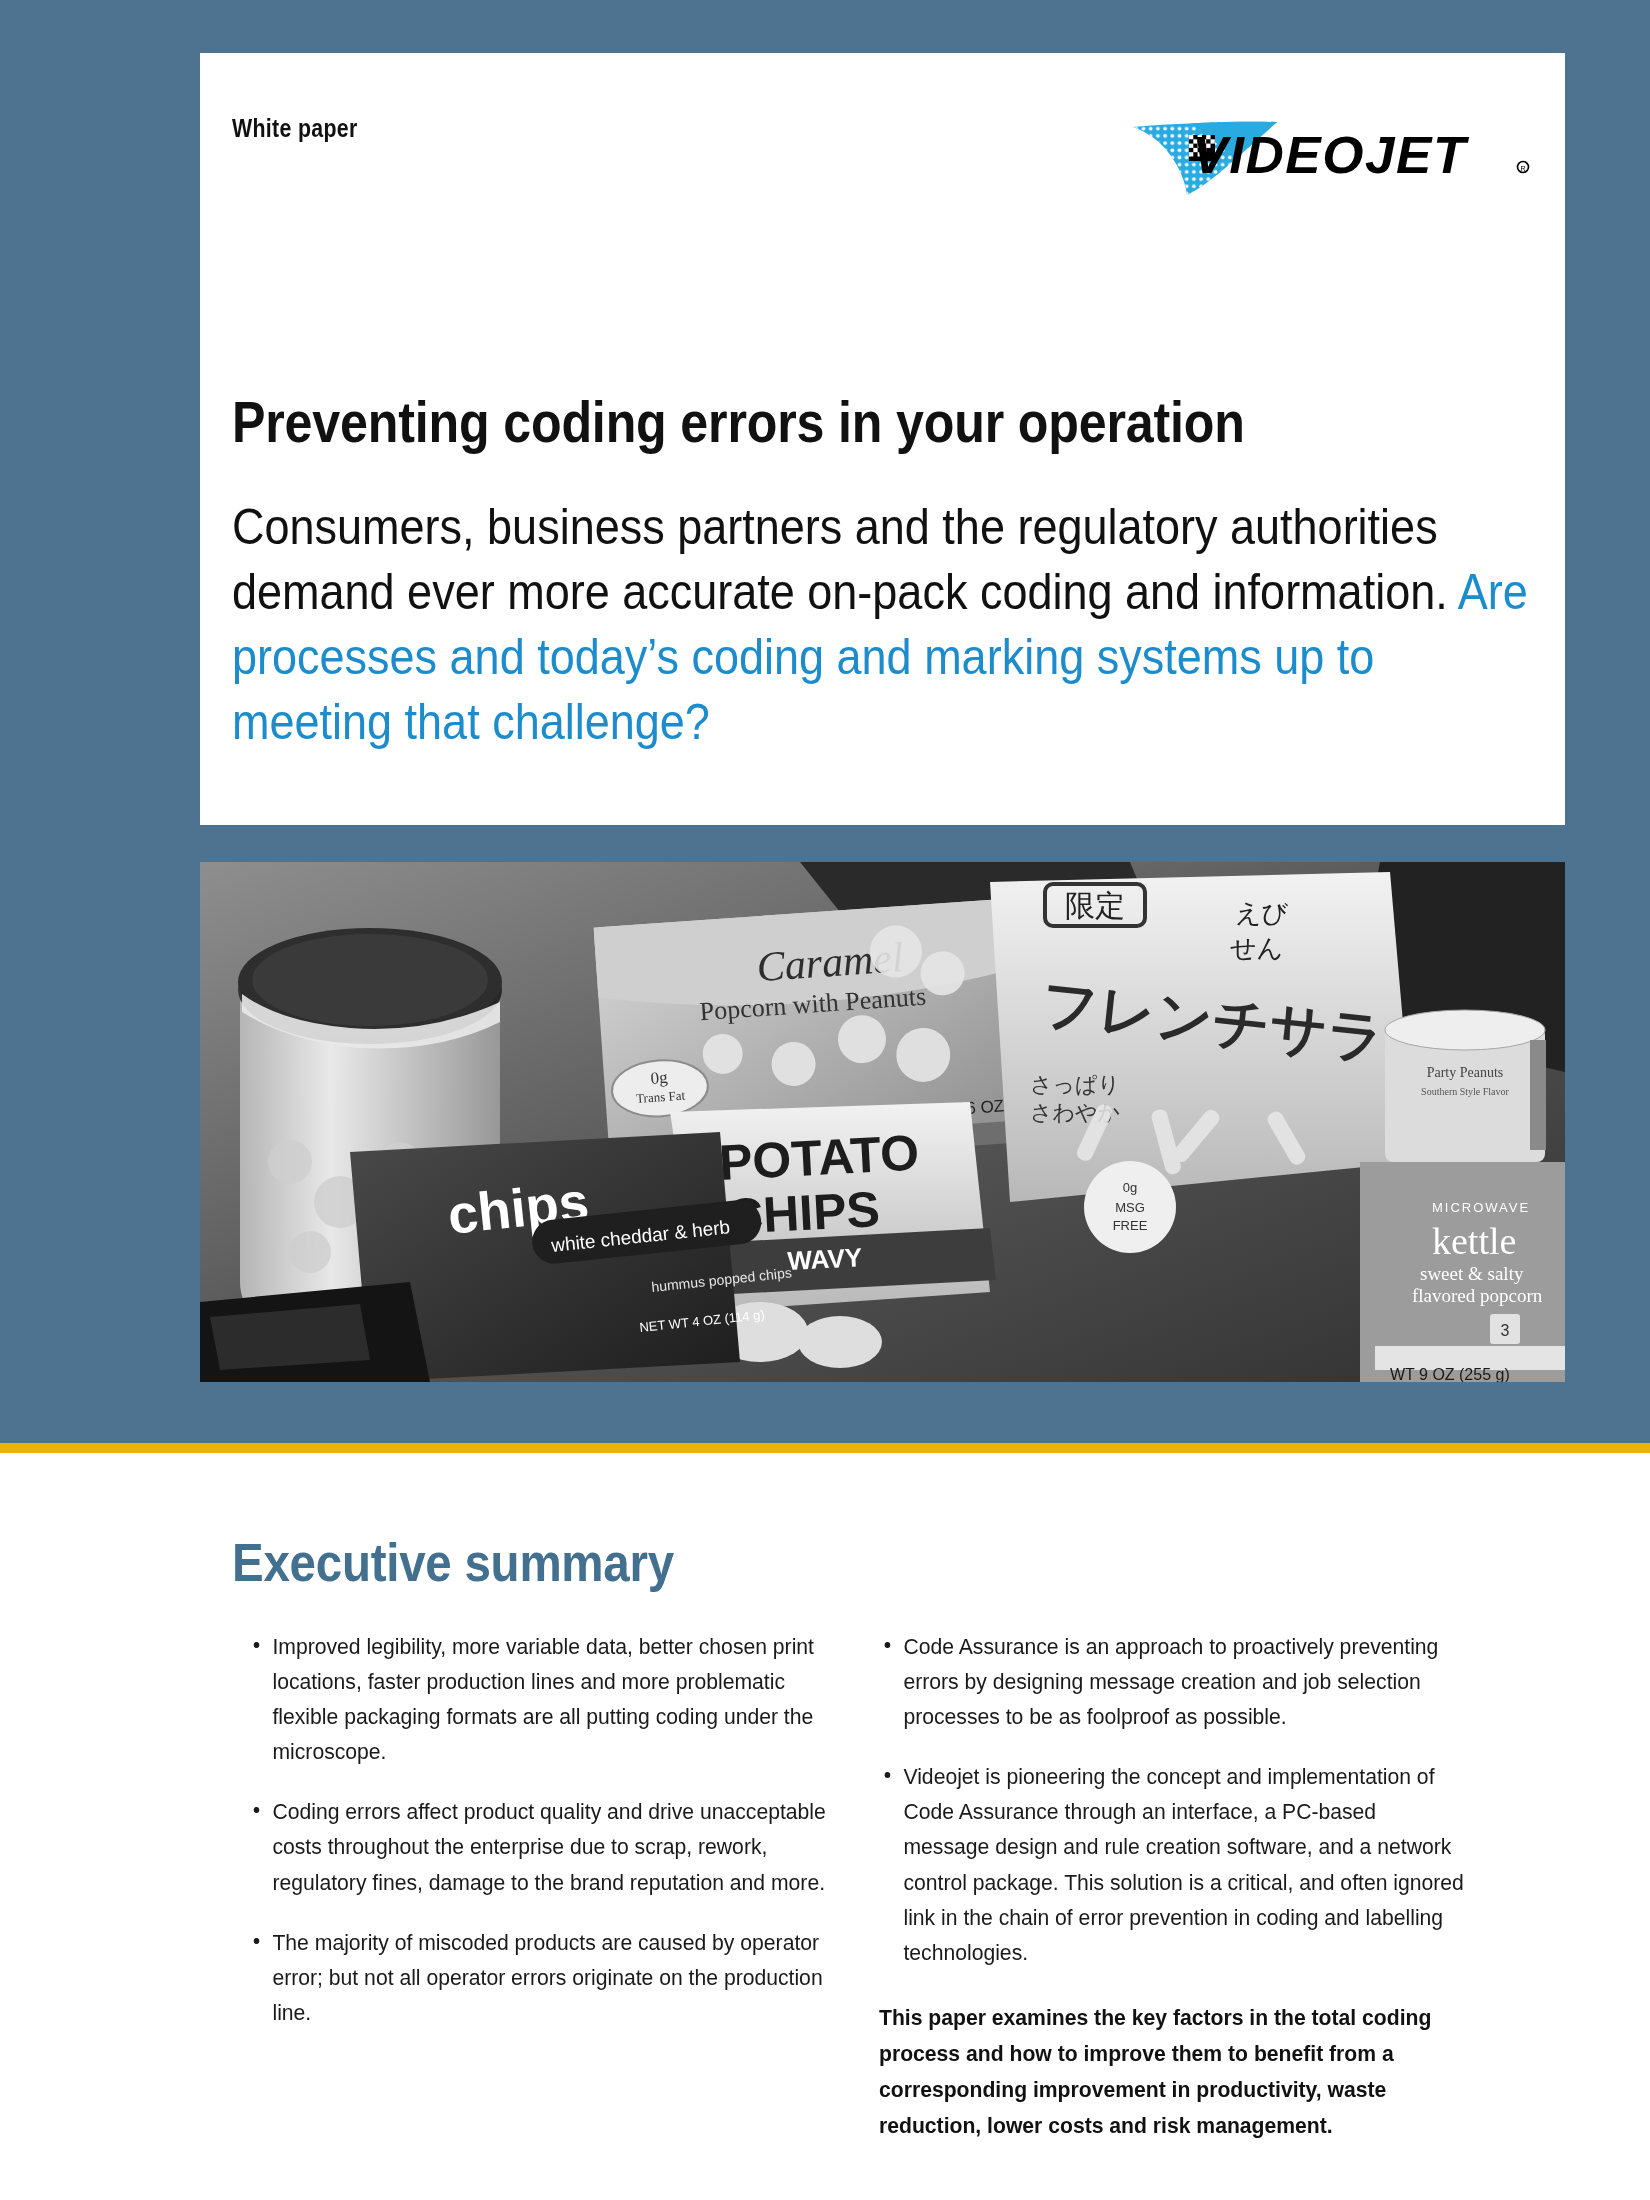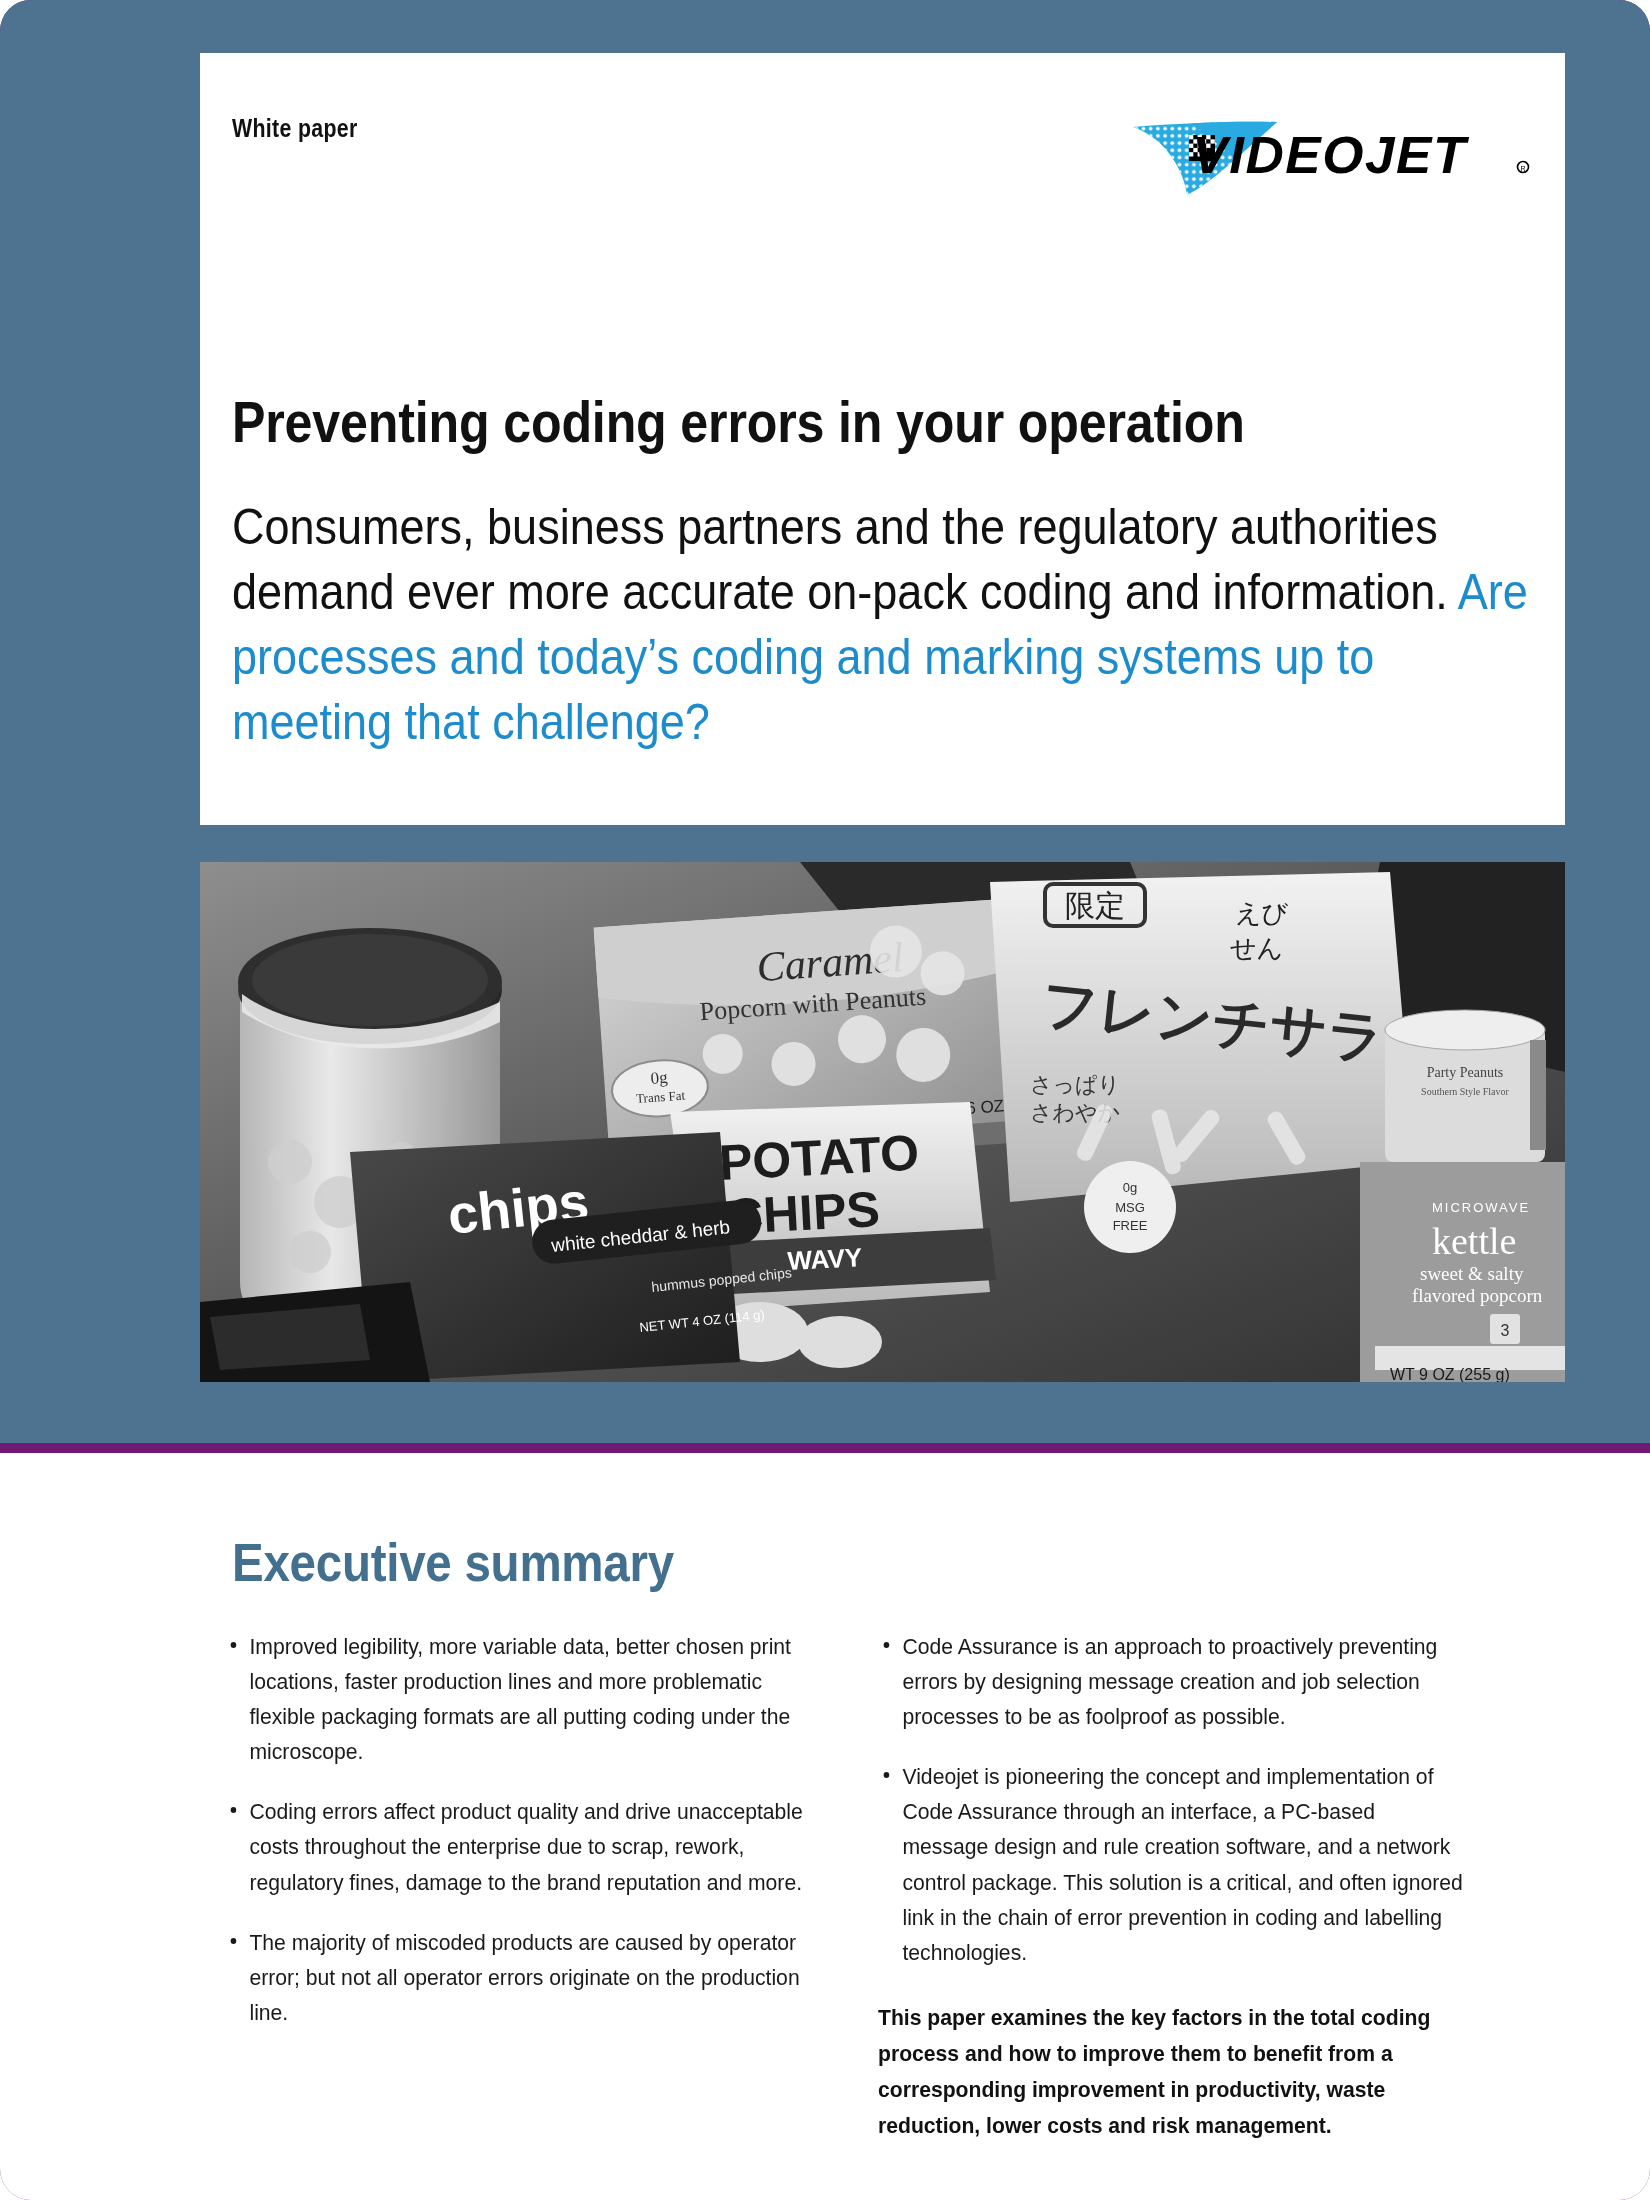--- a/index.html
+++ b/index.html
@@ -8,23 +8,22 @@
     width: 1650px;
     height: 2200px;
     background: #ffffff;
     font-family: "Liberation Sans", sans-serif;
   }
 
   #page {
     position: relative;
     width: 1650px;
     height: 2200px;
-    background: #701a75;
+    background: #eab308;
     overflow: hidden;
-    border-radius: 31px;
   }
 
   
   .banner {
     position: absolute;
     left: 0; top: 0;
     width: 1650px;
     height: 1443px;
     background: #4d7390;
   }
@@ -126,25 +125,25 @@
     font-size: 54px;
     font-weight: bold;
     color: #43708f;
     letter-spacing: -0.3px;
     transform: scaleX(0.88);
     transform-origin: left center;
   }
 
   .columns {
     position: absolute;
-    left: 225px;
+    left: 248px;
     top: 176px;
     width: 1220px;
     display: flex;
-    gap: 64px;
+    gap: 42px;
   }
   .col { width: 589px; }
 
   ul.bullets { list-style: none; }
   ul.bullets li {
     position: relative;
     padding-left: 26px;
     margin-bottom: 25px;
     font-family: "Liberation Sans Narrow", "Liberation Sans", sans-serif;
     font-size: 22.5px;

